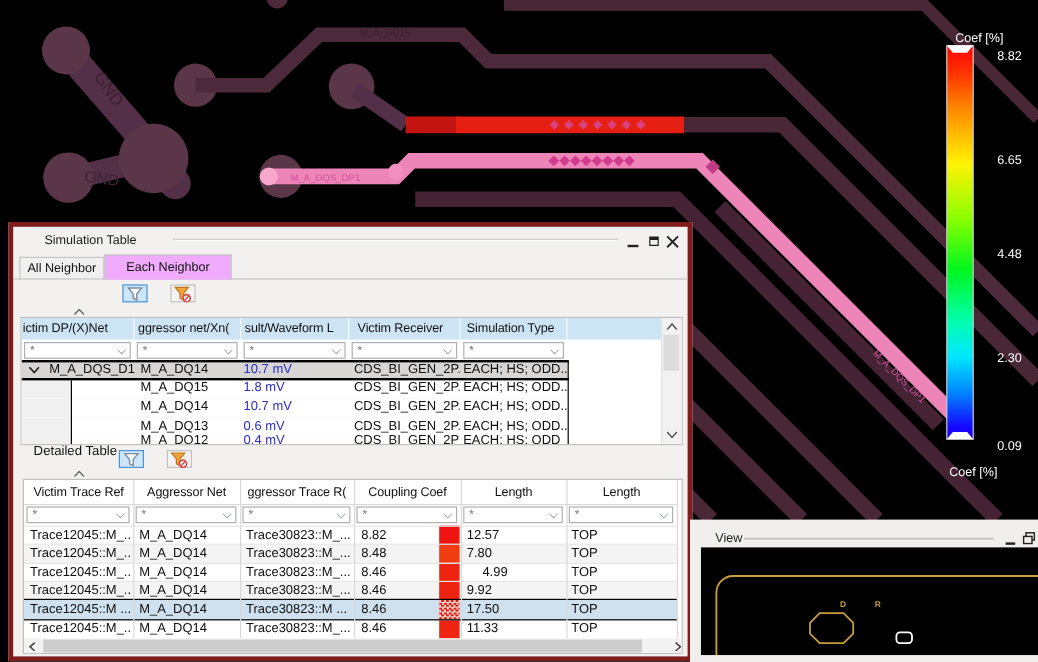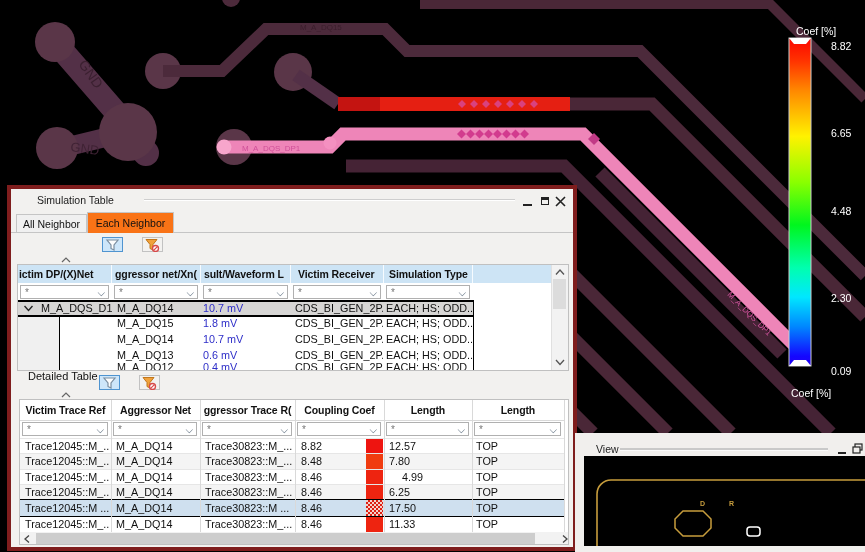--- a/index.html
+++ b/index.html
@@ -9,31 +9,31 @@
   #pcb{position:absolute;left:0;top:0;}
   
   #win{position:absolute;left:7px;top:185px;width:562px;height:358px;
        background:#f2f1ef;border:4px solid #7f1d1d;font-size:11px;color:#111;}
   .ttl{position:absolute;left:26px;top:5px;font-size:10.5px;color:#1a1a1a;}
   .groove{position:absolute;left:133px;top:10px;width:371px;height:1px;
           background:#cecece;border-bottom:1px solid #fff;}
   .tab{position:absolute;box-sizing:border-box;font-size:10.5px;text-align:center;}
   .tab.inactive{left:5px;top:25px;width:71px;height:19px;line-height:18px;
       background:#f0f0f0;border:1px solid #c5c5c5;border-bottom:none;}
-  .tab.active{left:76px;top:23px;width:87px;height:21px;line-height:20px;
-      background:#f97316;border:1px solid #c5c5c5;border-bottom:none;z-index:2;}
+  .tab.active{left:76px;top:23px;width:106px;height:21px;line-height:20px;
+      background:#f0abfc;border:1px solid #c5c5c5;border-bottom:none;z-index:2;}
   .paneline{position:absolute;left:0px;top:43px;width:562px;height:1px;background:#c5c5c5;}
   .lbl{position:absolute;font-size:11px;color:#111;}
   .fbtn{position:absolute;width:21px;height:15px;box-sizing:border-box;}
   .fbtn.blue{background:#cde6fa;border:1px solid #4f94d0;}
   .fbtn.gray{background:#f3f2f0;border:1px solid #c2c2c2;}
   
   .tblwrap{position:absolute;background:#fff;border:1px solid #c0c0c0;box-sizing:border-box;overflow:hidden;}
   .cell{position:absolute;white-space:nowrap;overflow:hidden;font-size:10.8px;}
-  .hdr{font-weight:bold;font-size:10.5px;letter-spacing:-0.1px;}
+  .hdr{font-weight:normal;font-size:10.5px;letter-spacing:-0.1px;}
   .combo{position:absolute;box-sizing:border-box;background:#fff;border:1px solid #b0b0b0;
          color:#777;font-size:10px;}
   .combo .star{position:absolute;left:4px;top:1px;}
   .combo .chev{position:absolute;right:3px;top:1px;color:#5a6b7d;font-size:10px;}
   .vline{position:absolute;width:1px;background:#e0e0e0;}
   .hline{position:absolute;height:1px;background:#e6e6e6;}
   
   #viewp{position:absolute;left:575px;top:433px;width:290px;height:119px;background:#f1efed;}
   </style>
 </head>
@@ -307,21 +307,21 @@
 <div class="cell" style="left:281px;top:70.5px;width:83px;">8.46</div>
 <div class="cell" style="left:369px;top:70.5px;width:82px;margin-left:13px;">4.99</div>
 <div class="cell" style="left:456px;top:70.5px;width:86px;">TOP</div>
 <div class="cell" style="left:346px;top:69px;width:17px;height:15.5px;background:#ee2410;"></div>
 <div class="hline" style="left:0;top:68.5px;width:544px;"></div>
 <div class="cell" style="left:0;top:84.5px;width:544px;height:15.5px;background:#f4f4f4;"></div>
 <div class="cell" style="left:5px;top:86.0px;width:85px;">Trace12045::M_...</div>
 <div class="cell" style="left:96px;top:86.0px;width:83px;">M_A_DQ14</div>
 <div class="cell" style="left:185px;top:86.0px;width:89px;">Trace30823::M_...</div>
 <div class="cell" style="left:281px;top:86.0px;width:83px;">8.46</div>
-<div class="cell" style="left:369px;top:86.0px;width:82px;">6.25</div>
+<div class="cell" style="left:369px;top:86.0px;width:82px;">9.92</div>
 <div class="cell" style="left:456px;top:86.0px;width:86px;">TOP</div>
 <div class="cell" style="left:346px;top:84.5px;width:17px;height:15.5px;background:#ee2410;"></div>
 <div class="hline" style="left:0;top:84.0px;width:544px;"></div>
 <div class="cell" style="left:0;top:100px;width:544px;height:15.5px;background:#cfe0ef;"></div>
 <div class="cell" style="left:5px;top:101.5px;width:85px;">Trace12045::M ...</div>
 <div class="cell" style="left:96px;top:101.5px;width:83px;">M_A_DQ14</div>
 <div class="cell" style="left:185px;top:101.5px;width:89px;">Trace30823::M ...</div>
 <div class="cell" style="left:281px;top:101.5px;width:83px;">8.46</div>
 <div class="cell" style="left:369px;top:101.5px;width:82px;">17.50</div>
 <div class="cell" style="left:456px;top:101.5px;width:86px;">TOP</div>

